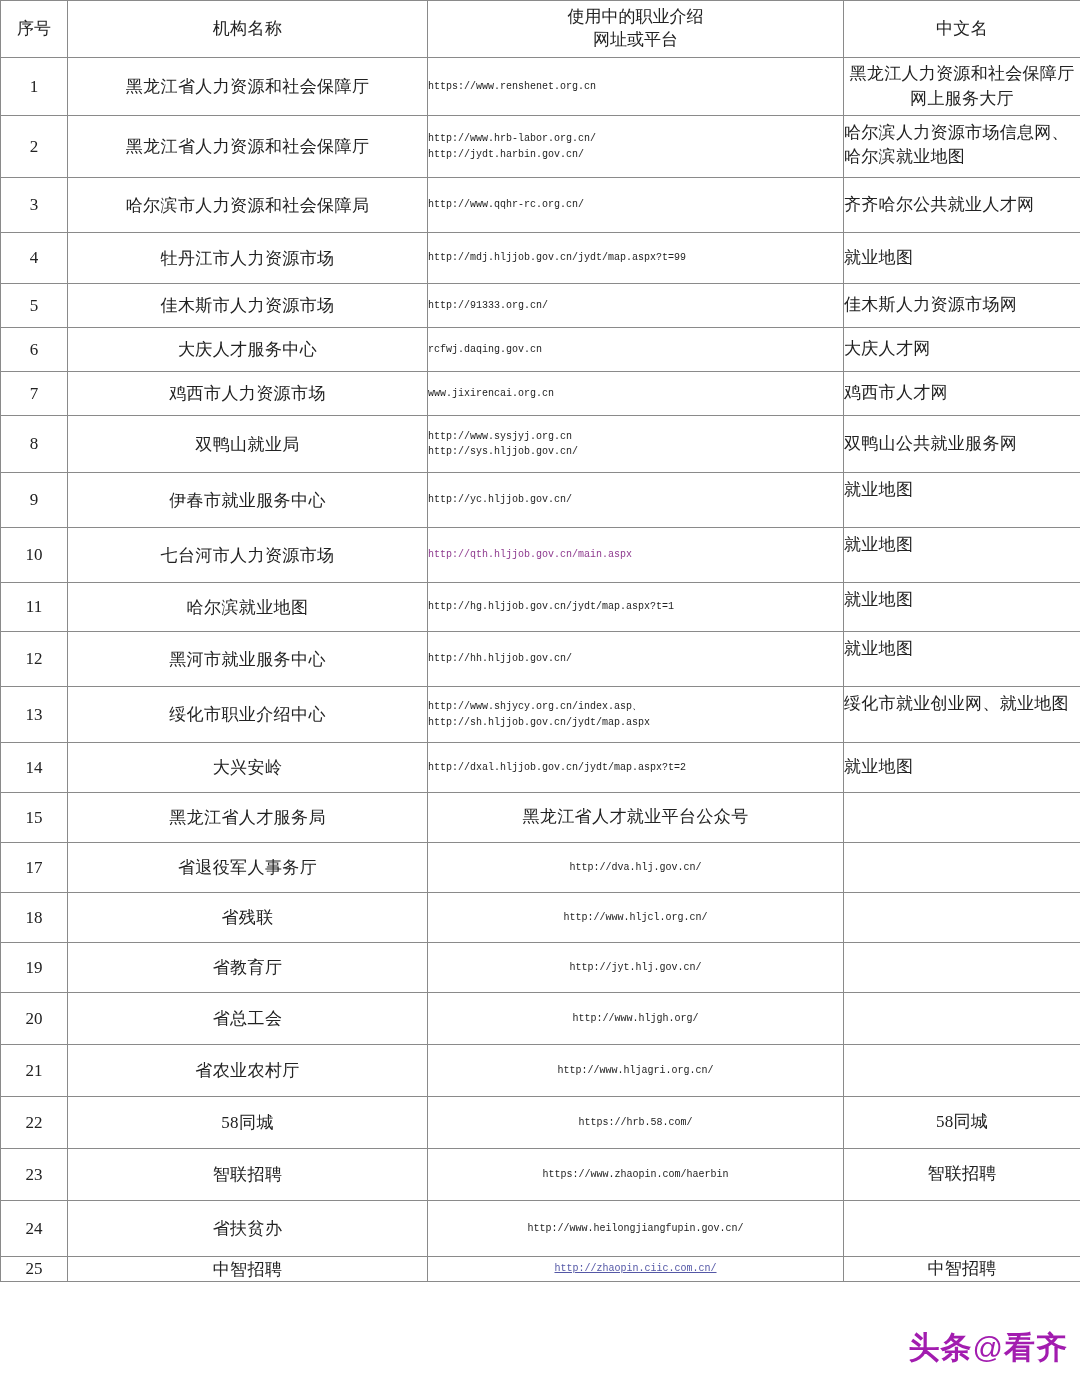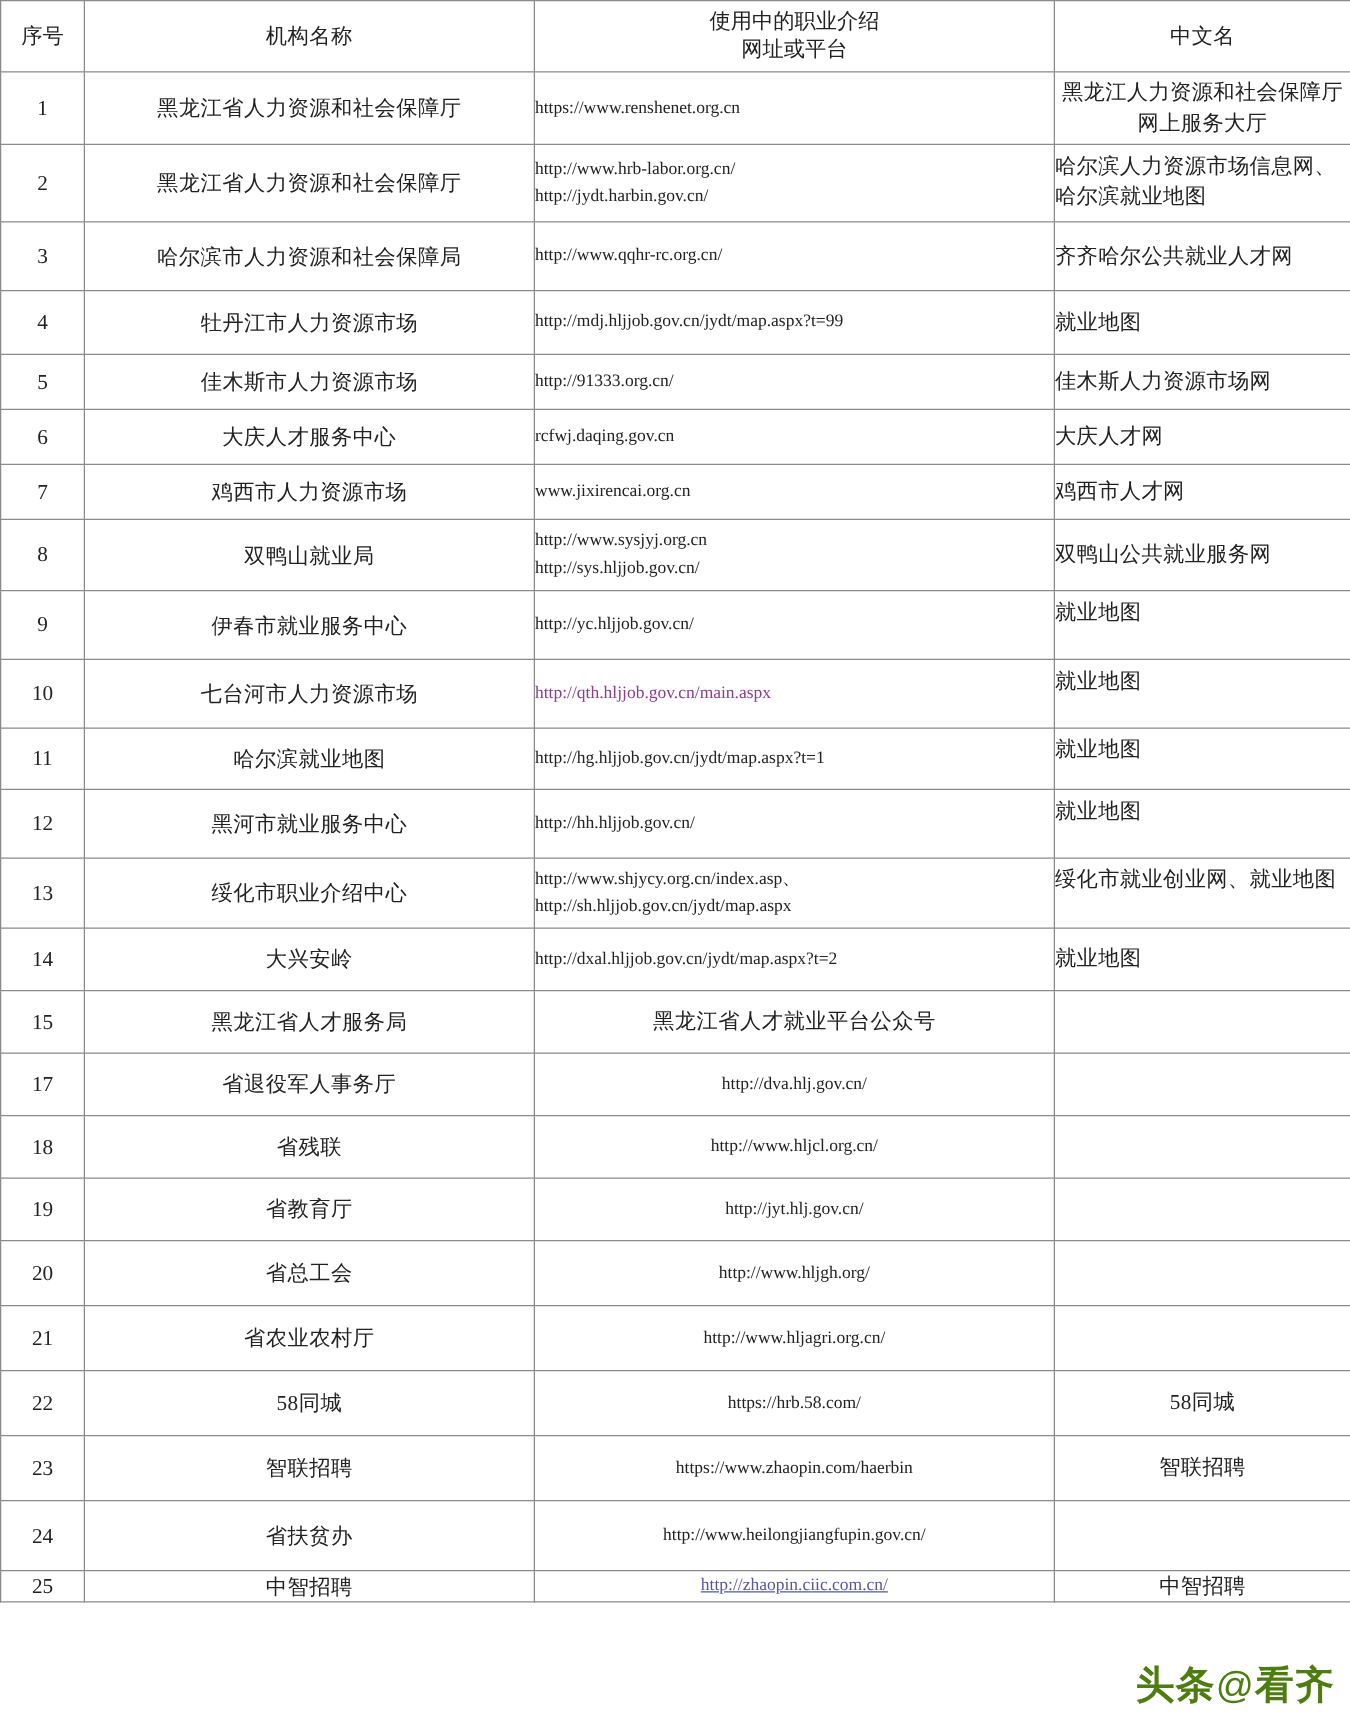--- a/index.html
+++ b/index.html
@@ -68,22 +68,22 @@
     text-align: center;
     vertical-align: middle;
     font-size: 17px;
     letter-spacing: 0.4px;
     color: #222;
     padding: 0 6px;
   }
 
   
   td.url {
-    font-family: Liberation Serif, serif;
-    font-size: 14px;
+    font-family: Liberation Mono, monospace;
+    font-size: 10px;
     line-height: 1.55;
     color: #222;
     padding: 0 6px 0 7px;
     vertical-align: middle;
     text-align: left;
     word-break: break-all;
   }
   td.url.center {
     text-align: center;
     padding: 0 8px;
@@ -115,21 +115,21 @@
   td.cn.empty    { }
 
   
   .watermark {
     position: absolute;
     right: 12px;
     bottom: 16px;
     font-family: "Liberation Sans", "DejaVu Sans", sans-serif;
     font-size: 31px;
     font-weight: bold;
-    color: #4d7c0f;
+    color: #a21caf;
     letter-spacing: 1px;
     white-space: nowrap;
     pointer-events: none;
     z-index: 5;
   }
   .watermark .at {
     font-weight: normal;
     font-size: 30px;
   }
 </style>

